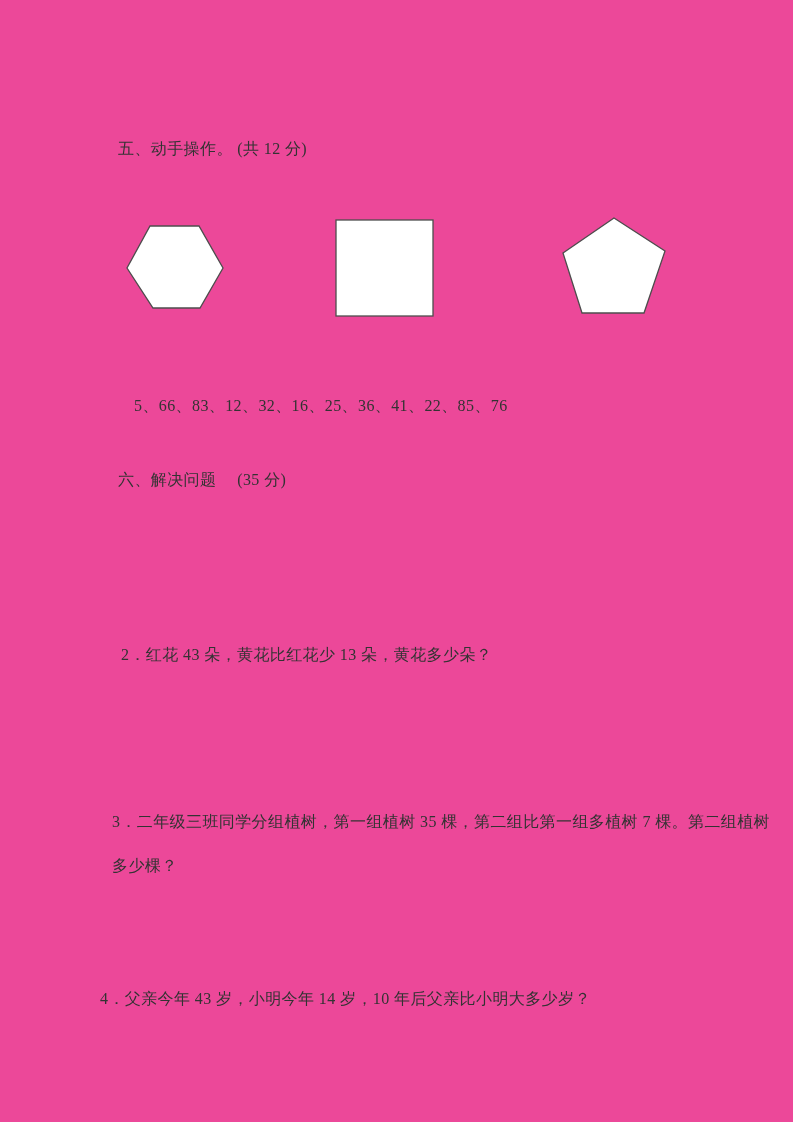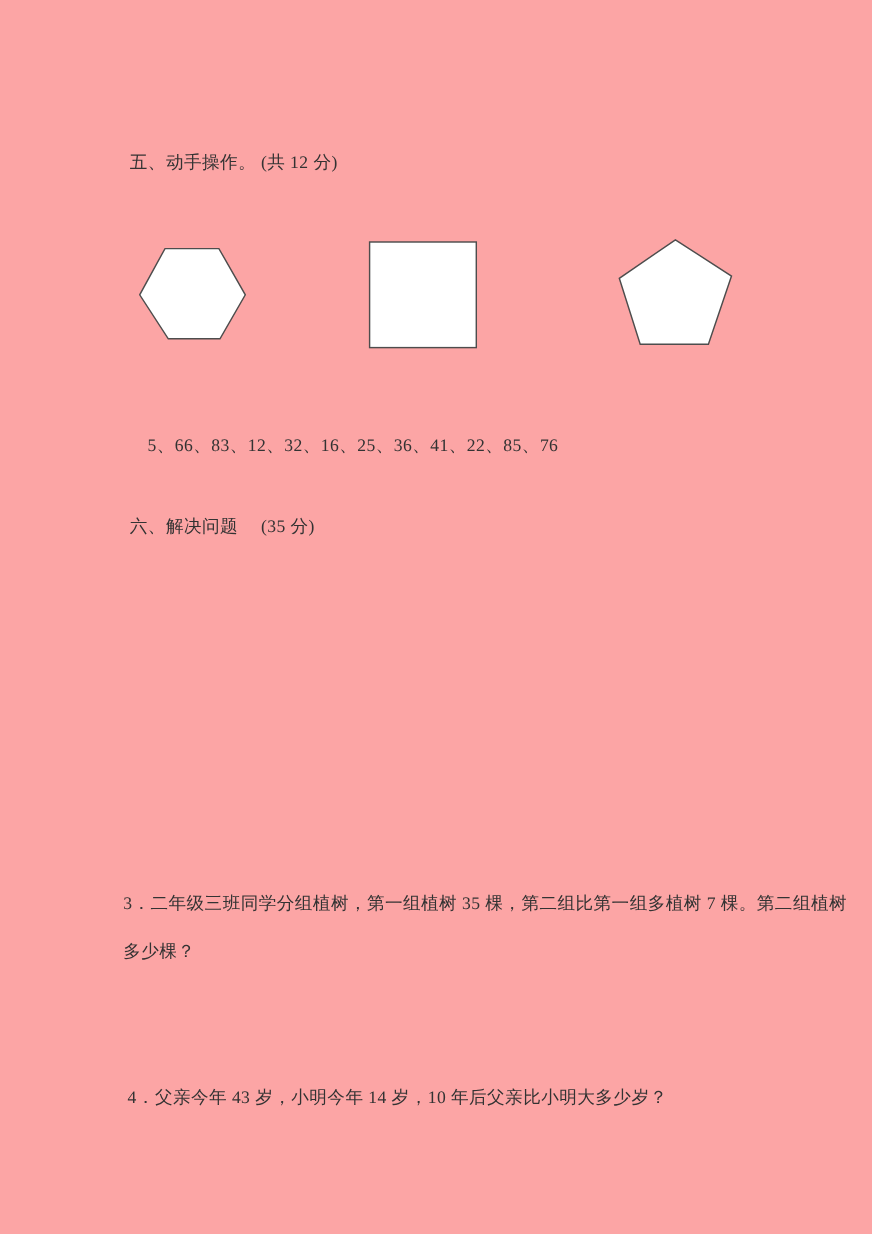--- a/index.html
+++ b/index.html
@@ -4,21 +4,21 @@
 <style>
   html, body {
     margin: 0;
     padding: 0;
     background: #ffffff;
   }
   .page {
     position: relative;
     width: 793px;
     height: 1122px;
-    background: #fca5a5;
+    background: #ec4899;
     overflow: hidden;
     font-family: "Liberation Serif", "DejaVu Serif", serif;
     color: #333333;
   }
   .line {
     position: absolute;
     font-size: 16px;
     line-height: 20px;
     white-space: pre;
     letter-spacing: 0.4px;
@@ -50,20 +50,21 @@
     <rect class="shape-outline" x="336" y="20" width="97" height="96"></rect>
     <polygon class="shape-outline" points="614,18 665,51 644,113 582,113 563,53"></polygon>
   </svg>
 
 
   <div class="line" style="left:134px; top:396px">5、66、83、12、32、16、25、36、41、22、85、76</div>
 
   <div class="line" style="left:118px; top:470px">六、解决问题　 (35 分)</div>
 
 
+  <div class="line" style="left:121px; top:645px">2．红花 43 朵，黄花比红花少 13 朵，黄花多少朵？</div>
 
   <div class="line" style="left:112px; top:812px">3．二年级三班同学分组植树，第一组植树 35 棵，第二组比第一组多植树 7 棵。第二组植树</div>
 
   <div class="line" style="left:112px; top:856px">多少棵？</div>
 
-  <div class="line" style="left:116px; top:989px">4．父亲今年 43 岁，小明今年 14 岁，10 年后父亲比小明大多少岁？</div>
+  <div class="line" style="left:100px; top:989px">4．父亲今年 43 岁，小明今年 14 岁，10 年后父亲比小明大多少岁？</div>
 
 </div>
 
 </body></html>

